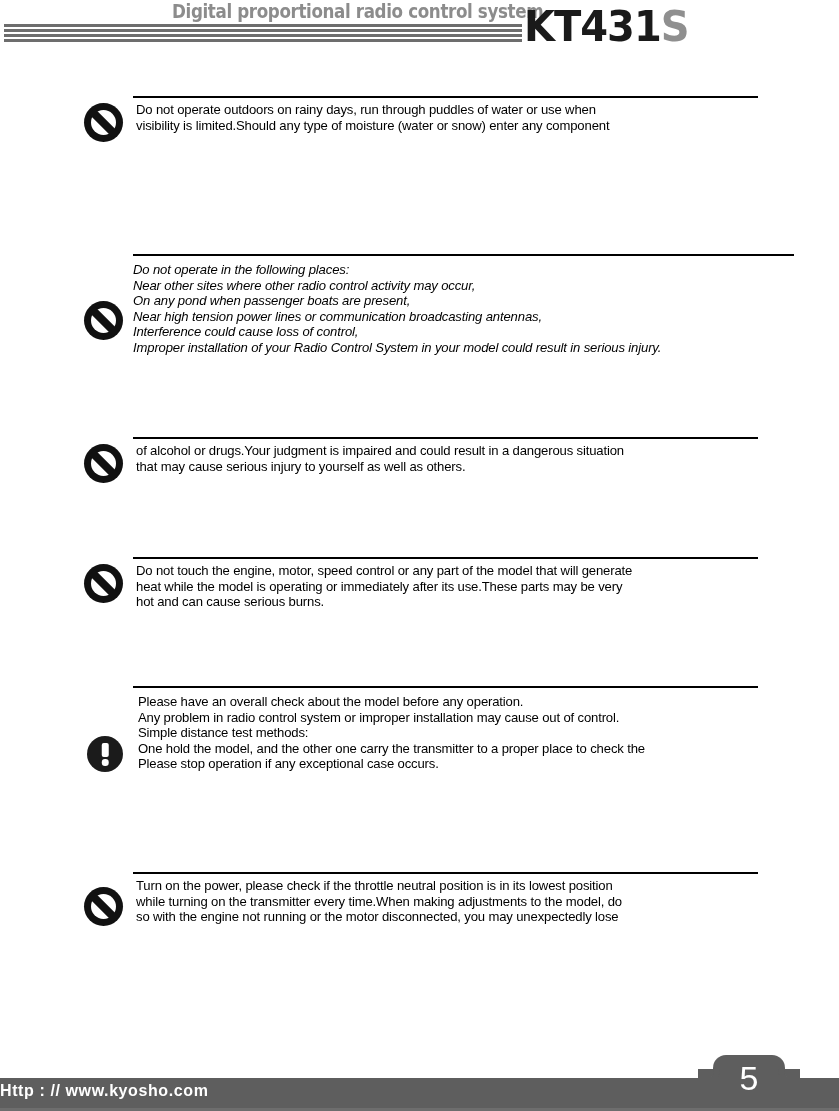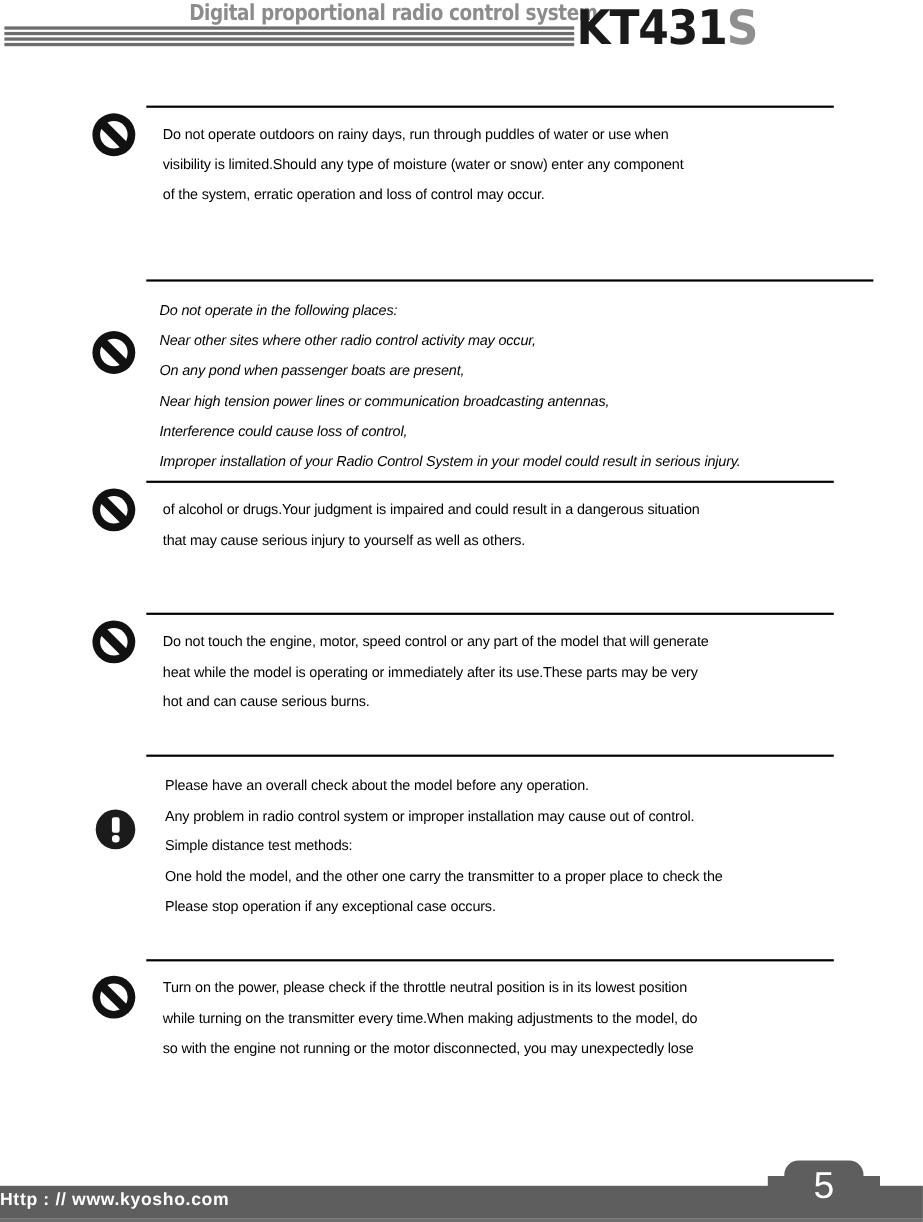--- a/index.html
+++ b/index.html
@@ -142,21 +142,21 @@
   .block .text {
     position: absolute;
     color: #000000;
     font-family: "Liberation Sans", sans-serif;
     font-size: 13.1px;
     line-height: 15.6px;
     white-space: nowrap;
     letter-spacing: -0.15px;
   }
   .block .text p {
-    margin: 12px;
+    margin: 0;
     padding: 0;
   }
 
   
   .footer-bar {
     position: absolute;
     left: 0;
     top: 1078px;
     width: 839px;
     height: 30px;
@@ -230,21 +230,20 @@
 </div>
 
 <div class="block" style="left:84px; top:96px;">
   <div class="rule" style="left:49px; width:625px;"></div>
   <div class="icon" style="left:0px; top:7px;">
       <div class="prohibit"></div>
     </div>
   <div class="text" style="left:52px; top:6px;">
     <p>Do not operate outdoors on rainy days, run through puddles of water or use when</p>
     <p>visibility is limited.Should any type of moisture (water or snow) enter any component</p>
-    <p>of the system, erratic operation and  loss of control may occur.</p>
   </div>
 </div>
 
 <div class="block" style="left:84px; top:254px;">
   <div class="rule" style="left:49px; width:661px;"></div>
   <div class="icon" style="left:0px; top:47px;">
       <div class="prohibit"></div>
     </div>
   <div class="text" style="left:49px; top:8px;font-style:italic;">
     <p>Do not operate in the following places:</p>

